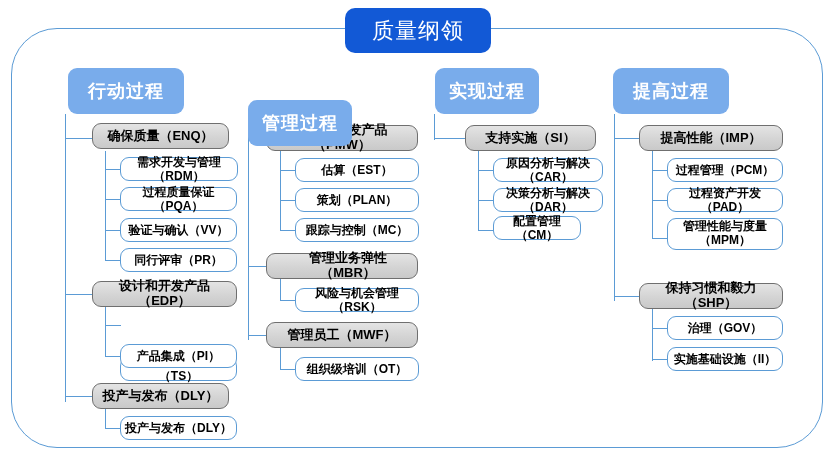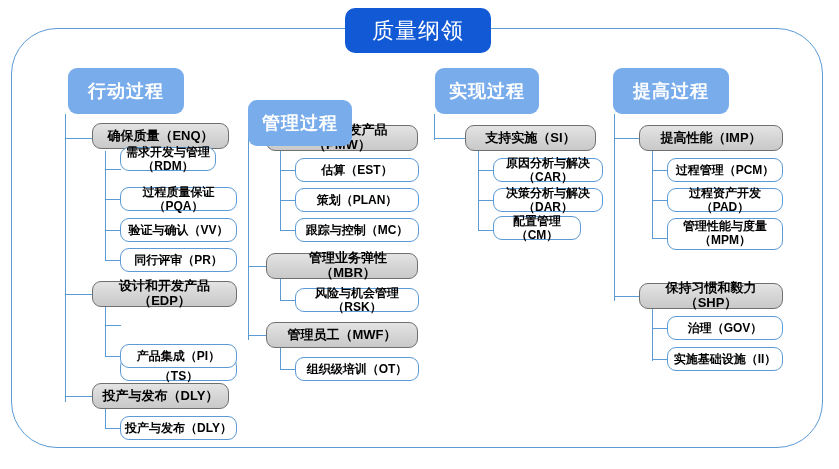--- a/index.html
+++ b/index.html
@@ -130,21 +130,21 @@
   <div class="line h" style="left:65px; top:138px; width:28px;"></div>
   <div class="line h" style="left:65px; top:294px; width:28px;"></div>
   <div class="line h" style="left:65px; top:396px; width:28px;"></div>
 
   <div class="group-node" style="left:92px; top:115px; width:137px; height:26px;margin-top:8px;">确保质量（ENQ）</div>
   <div class="line v" style="left:105px; top:151px; height:110px;"></div>
   <div class="line h" style="left:105px; top:169px; width:16px;"></div>
   <div class="line h" style="left:105px; top:199px; width:16px;"></div>
   <div class="line h" style="left:105px; top:230px; width:16px;"></div>
   <div class="line h" style="left:105px; top:260px; width:16px;"></div>
-  <div class="leaf-node" style="left:120px; top:147px; width:96px; height:24px;text-align:center;">需求开发与管理（RDM）</div>
+  <div class="leaf-node" style="left:120px; top:157px; width:118px; height:24px;text-align:center;">需求开发与管理（RDM）</div>
   <div class="leaf-node" style="left:120px; top:187px; width:117px; height:24px;">过程质量保证（PQA）</div>
   <div class="leaf-node" style="left:120px; top:218px; width:117px; height:24px;">验证与确认（VV）</div>
   <div class="leaf-node" style="left:120px; top:248px; width:117px; height:24px;">同行评审（PR）</div>
 
   <div class="group-node" style="left:92px; top:281px; width:145px; height:26px;">设计和开发产品（EDP）</div>
   <div class="line v" style="left:105px; top:307px; height:50px;"></div>
   <div class="line h" style="left:105px; top:325px; width:16px;"></div>
   <div class="line h" style="left:105px; top:356px; width:16px;"></div>
   <div class="leaf-node" style="left:120px; top:313px; width:117px; height:24px;margin-top:44px;">技术解决方案（TS）</div>
   <div class="leaf-node" style="left:120px; top:344px; width:117px; height:24px;">产品集成（PI）</div>

